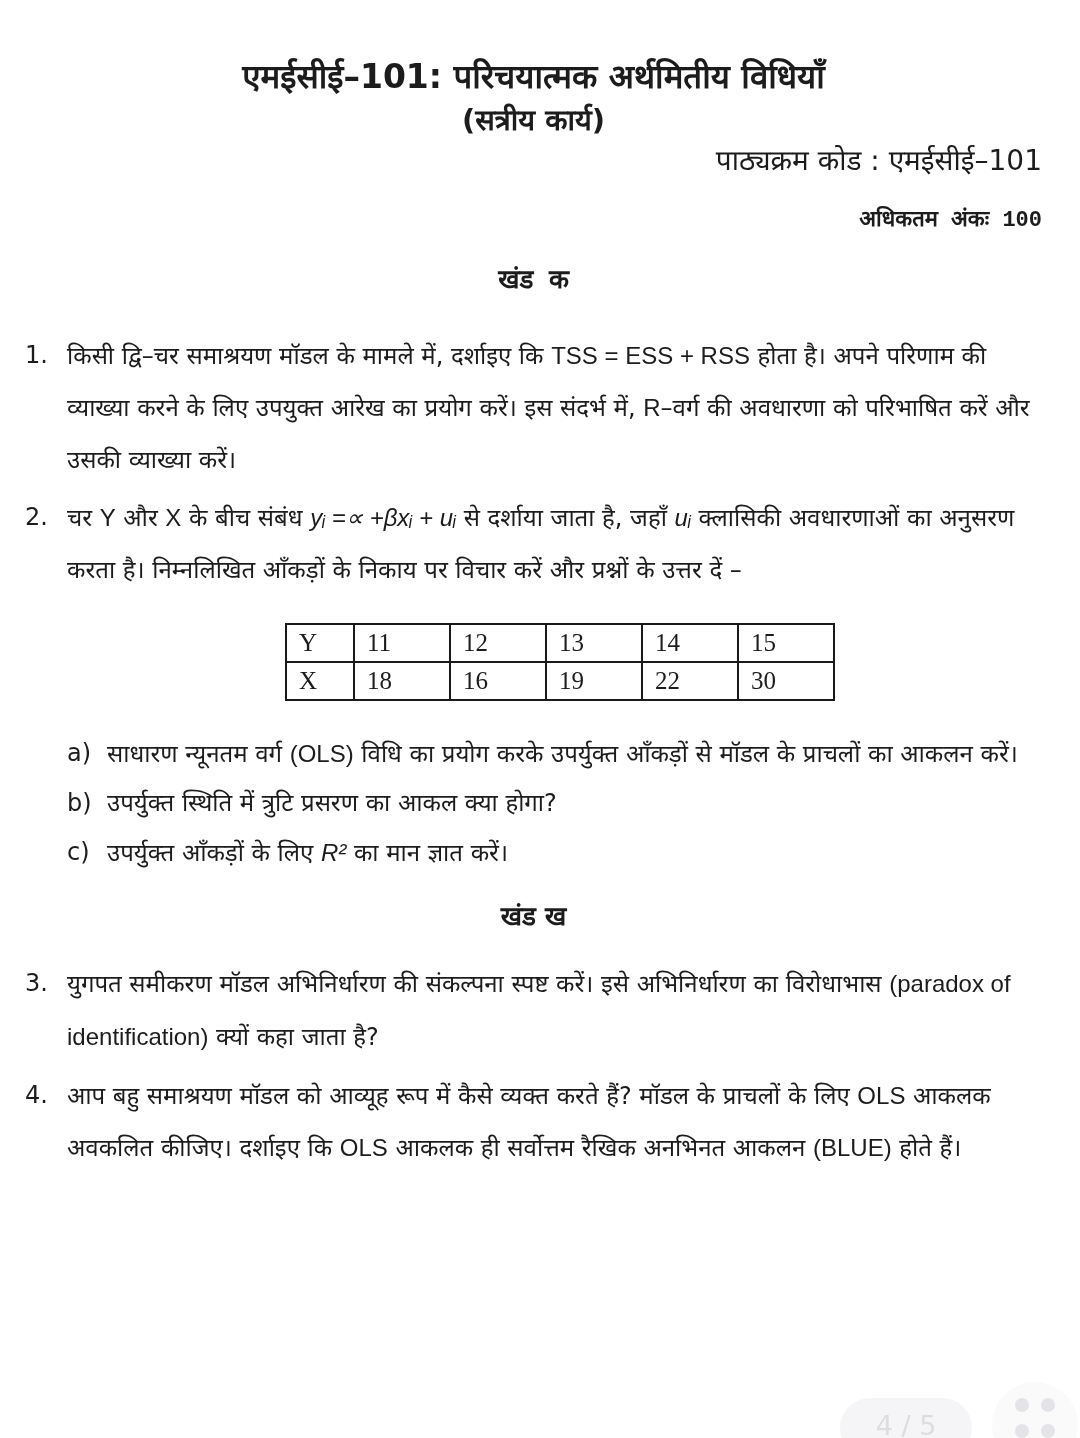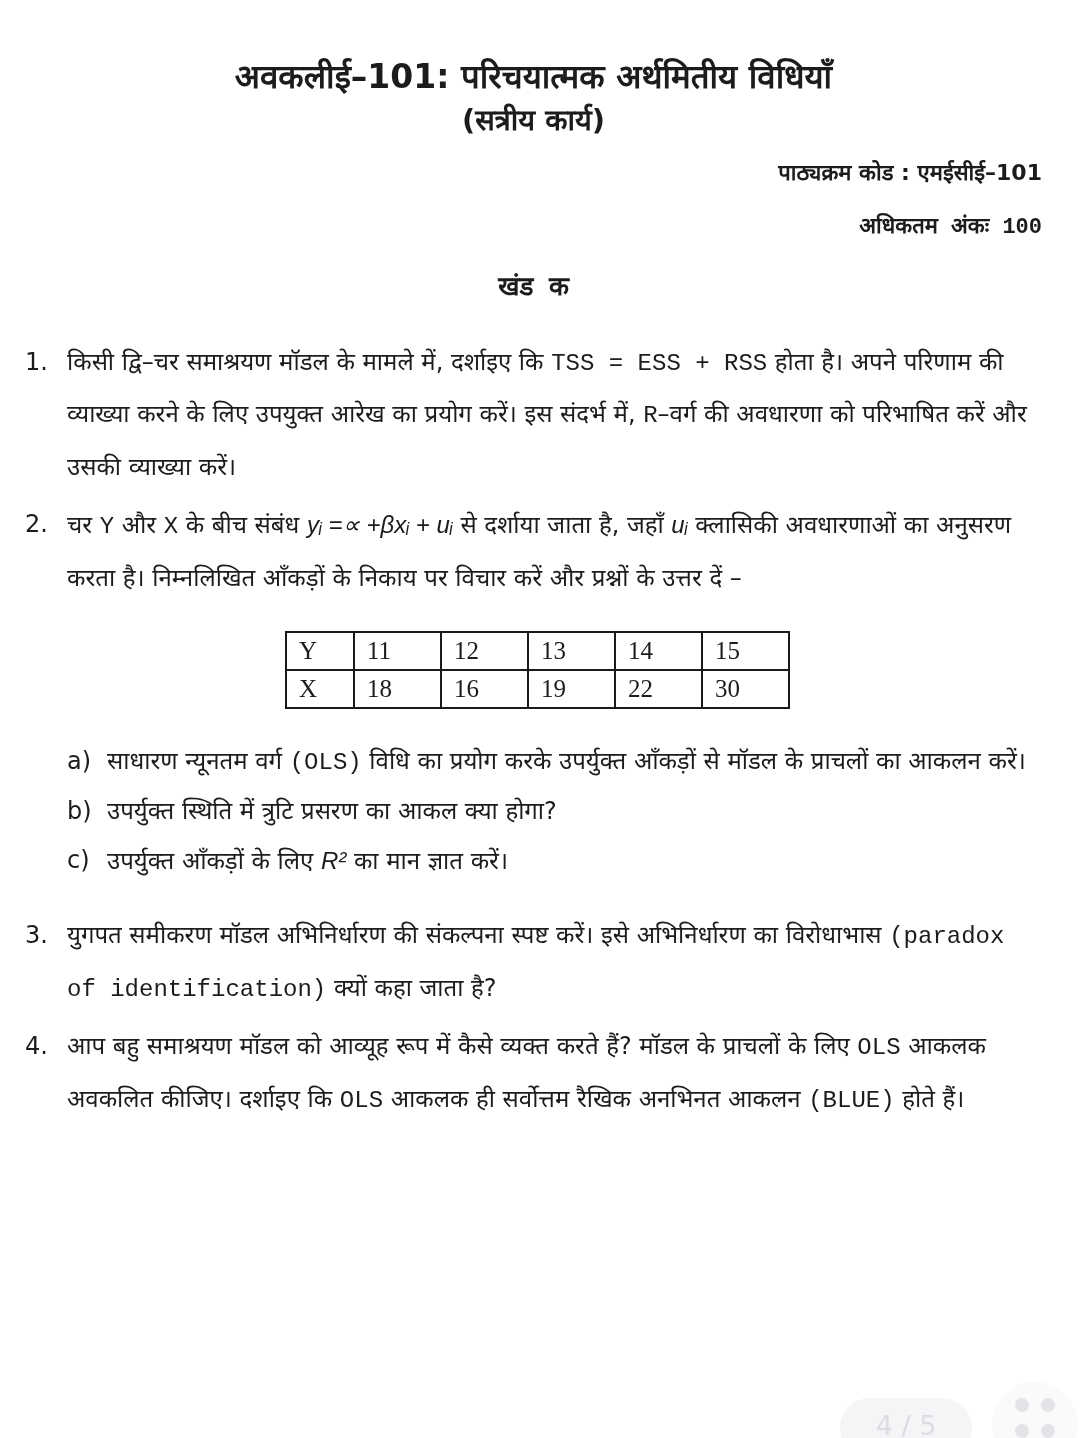--- a/index.html
+++ b/index.html
@@ -11,47 +11,47 @@
     position:relative;
   }
   .page { padding:55px 38px 0 25px; }
 
   .doc-title {
     text-align:center; font-weight:bold; font-size:33px; line-height:1.35;
   }
   .doc-subtitle {
     text-align:center; font-weight:bold; font-size:29px; line-height:1.4; 
   }
-  .meta { text-align:right; font-weight:bold; font-size:22px; line-height:1.5; margin-top:16px; }
+  .meta { text-align:right; font-weight:normal; font-size:28px; line-height:1.5; }
   .max-marks { text-align:right; font-weight:bold; font-size:22px; line-height:1.5; margin-top:22px;font-family:Liberation Mono, monospace; }
 
   .note { font-weight:bold; font-size:23px; line-height:1.65; margin-top:38px; }
 
   .section-heading {
     text-align:center; font-weight:bold; font-size:26px; line-height:1.4;
   }
   .section-heading.sec-a { margin-top:26px;font-family:Liberation Mono, monospace; }
   .section-heading.sec-b { margin-top:20px; }
 
   .q { display:flex; align-items:flex-start; font-size:24px; line-height:2.15; }
   .q .qnum { flex:0 0 42px; }
   .q .qtext { flex:1; }
   .q1 { margin-top:30px; }
   .q2 { margin-top:6px; }
   .q3 { margin-top:24px; }
   .q4 { margin-top:6px; }
 
-  .seg-r { font-family:Liberation Mono, monospace;text-align:center; }
+  .seg-r { font-family:Liberation Sans, sans-serif;text-align:center; }
   .seg-i { font-family:Liberation Sans, sans-serif; font-style:italic; }
 
   .data-table-wrap { margin:26px 0 28px 260px; }
   table.data-table { border-collapse:collapse; }
   table.data-table td {
     border:2px solid #1a1a1a;
-    width:87px; height:38px;
+    width:96px; height:38px;
     font-family:"Liberation Serif","DejaVu Serif",serif;
     font-size:25px;
     padding-left:12px;
     vertical-align:middle;
   }
   table.data-table td.lbl { width:68px; }
 
   .part { display:flex; align-items:flex-start; font-size:24px; line-height:2.05; margin-left:42px; }
   .part .pnum { flex:0 0 40px; }
   .part .ptext { flex:1; }
@@ -70,21 +70,21 @@
     display:flex; align-items:flex-start; justify-content:center; padding-top:16px;
   }
   .dots-grid { display:grid; grid-template-columns:14px 14px; grid-gap:12px; }
   .dots-grid span { width:14px; height:14px; border-radius:50%; background:#e4e4e8; display:block; }
 </style>
 </head>
 <body>
 
 <div class="page">
 
-  <div class="doc-title">अवकलीई–101: परिचयात्मक अर्थमितीय विधियाँ</div>
+  <div class="doc-title">एमईसीई–101: परिचयात्मक अर्थमितीय विधियाँ</div>
   <div class="doc-subtitle">(सत्रीय कार्य)</div>
 
   <div class="meta">
     <div>पाठ्यक्रम कोड : एमईसीई–101</div>
   </div>
 
   <div class="max-marks">अधिकतम अंकः 100</div>
 
 
   <div class="section-heading sec-a">खंड क</div>
@@ -128,20 +128,21 @@
   </div>
   <div class="part">
     <div class="pnum">b)</div>
     <div class="ptext"><span>उपर्युक्त स्थिति में त्रुटि प्रसरण का आकल क्या होगा?</span></div>
   </div>
   <div class="part">
     <div class="pnum">c)</div>
     <div class="ptext"><span>उपर्युक्त आँकड़ों के लिए </span><span class="seg-i">R²</span><span> का मान ज्ञात करें।</span></div>
   </div>
 
+  <div class="section-heading sec-b">खंड ख</div>
 
   <div class="q q3">
     <div class="qnum">3.</div>
     <div class="qtext"><span>युगपत समीकरण मॉडल अभिनिर्धारण की संकल्पना स्पष्ट करें। इसे अभिनिर्धारण का विरोधाभास </span><span class="seg-r">(paradox of identification)</span><span> क्यों कहा जाता है?</span></div>
   </div>
 
   <div class="q q4">
     <div class="qnum">4.</div>
     <div class="qtext"><span>आप बहु समाश्रयण मॉडल को आव्यूह रूप में कैसे व्यक्त करते हैं? मॉडल के प्राचलों के लिए </span><span class="seg-r">OLS</span><span> आकलक अवकलित कीजिए। दर्शाइए कि </span><span class="seg-r">OLS</span><span> आकलक ही सर्वोत्तम रैखिक अनभिनत आकलन </span><span class="seg-r">(BLUE)</span><span> होते हैं।</span></div>
   </div>

